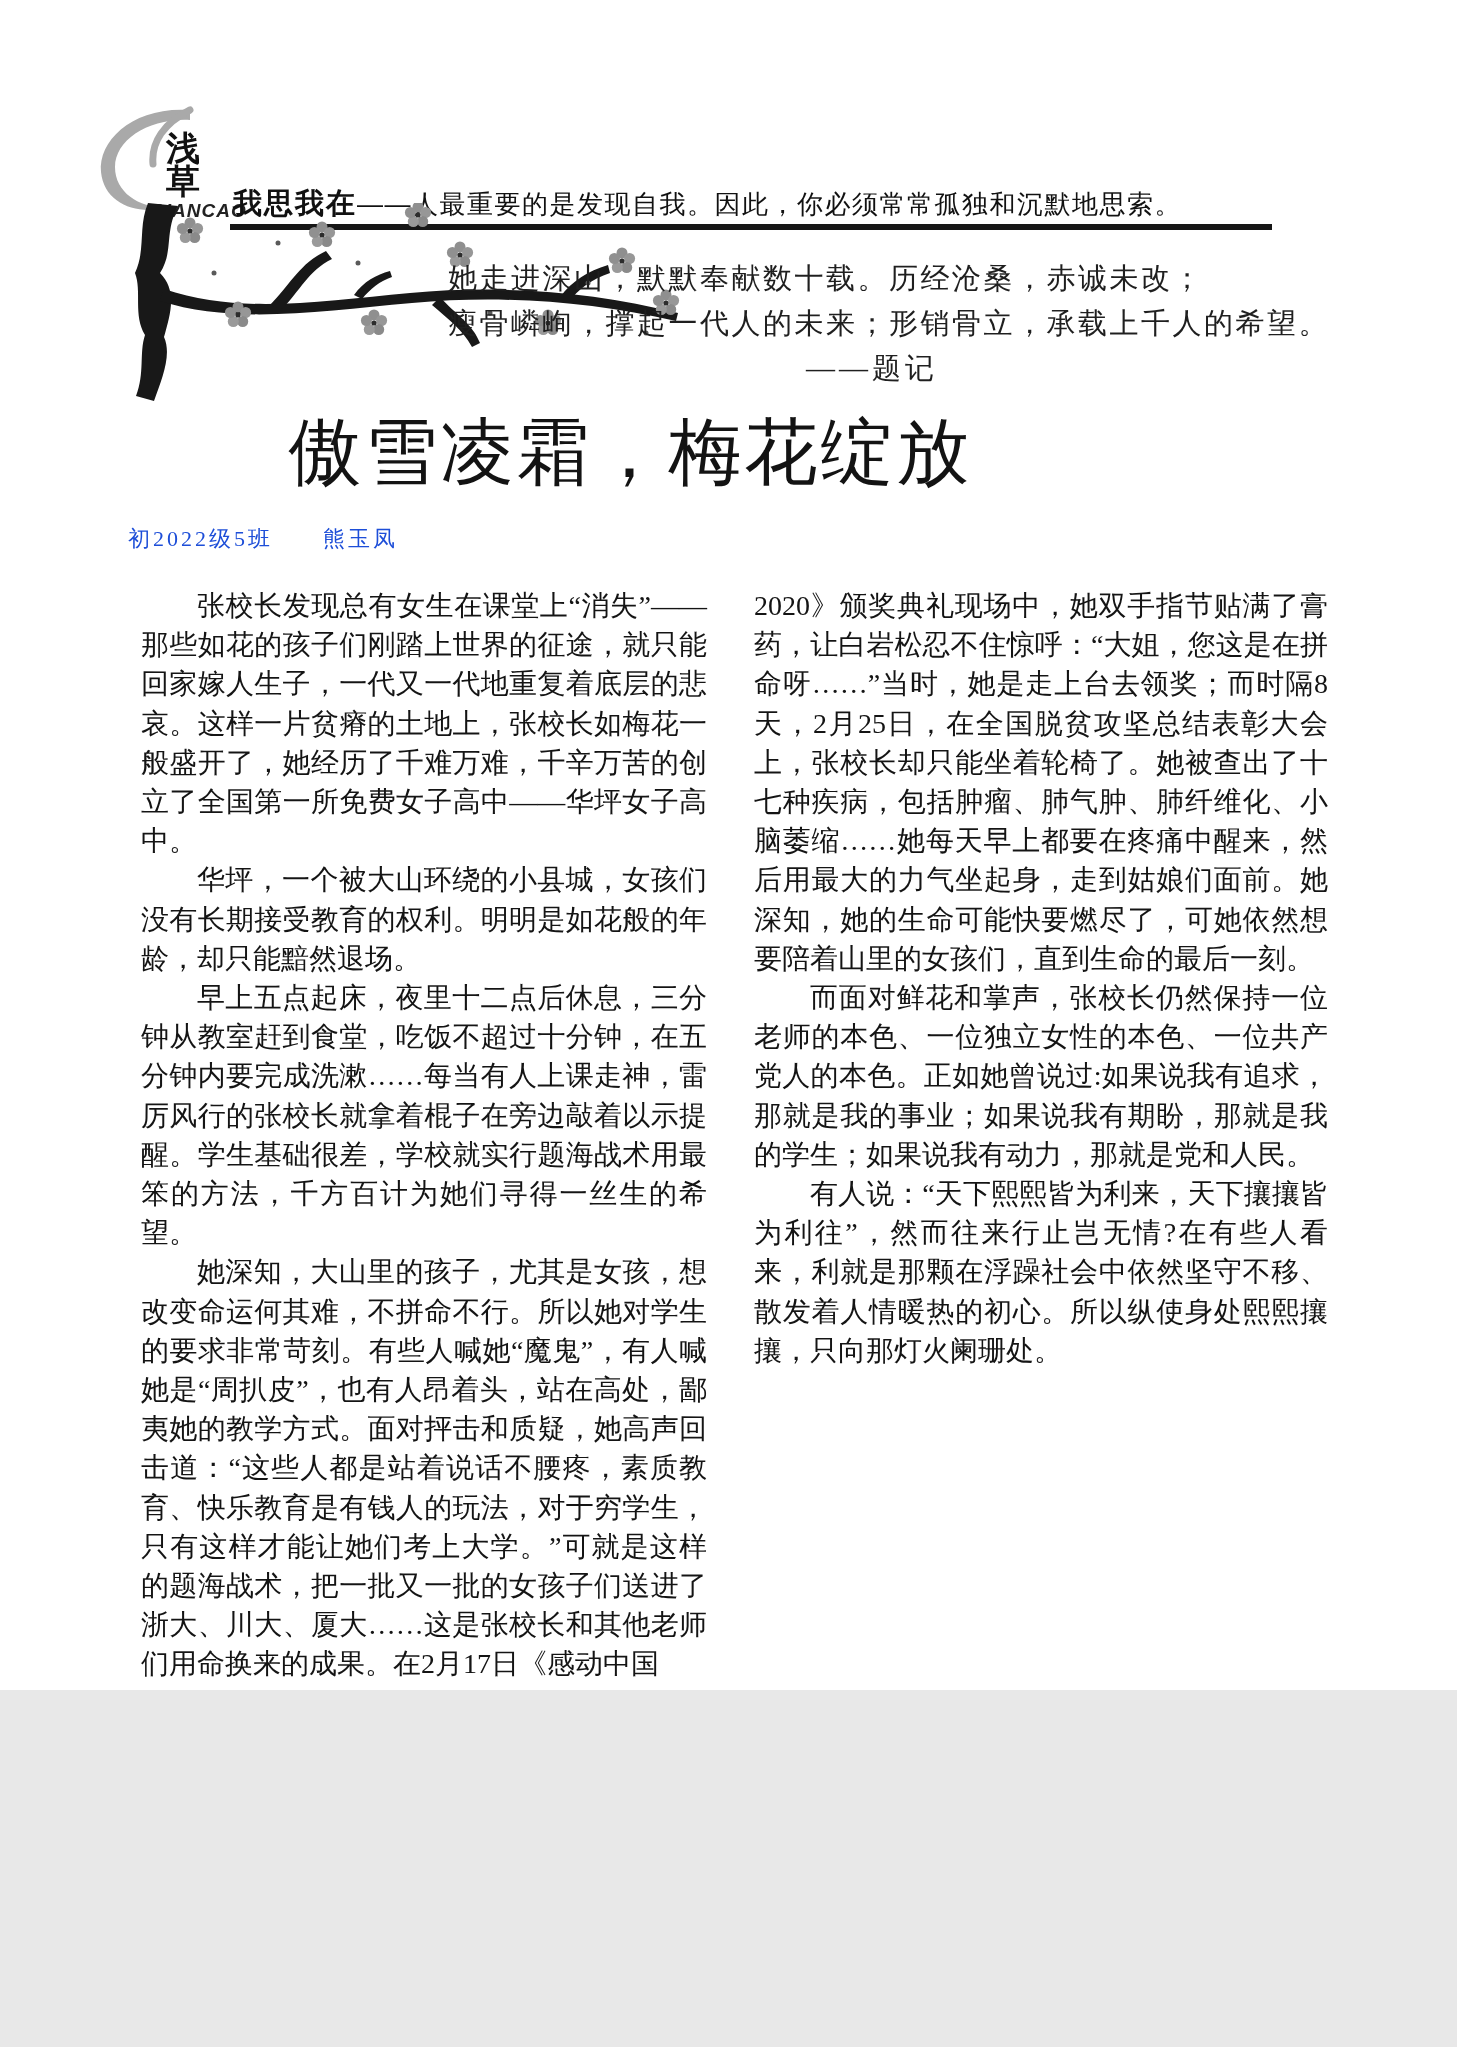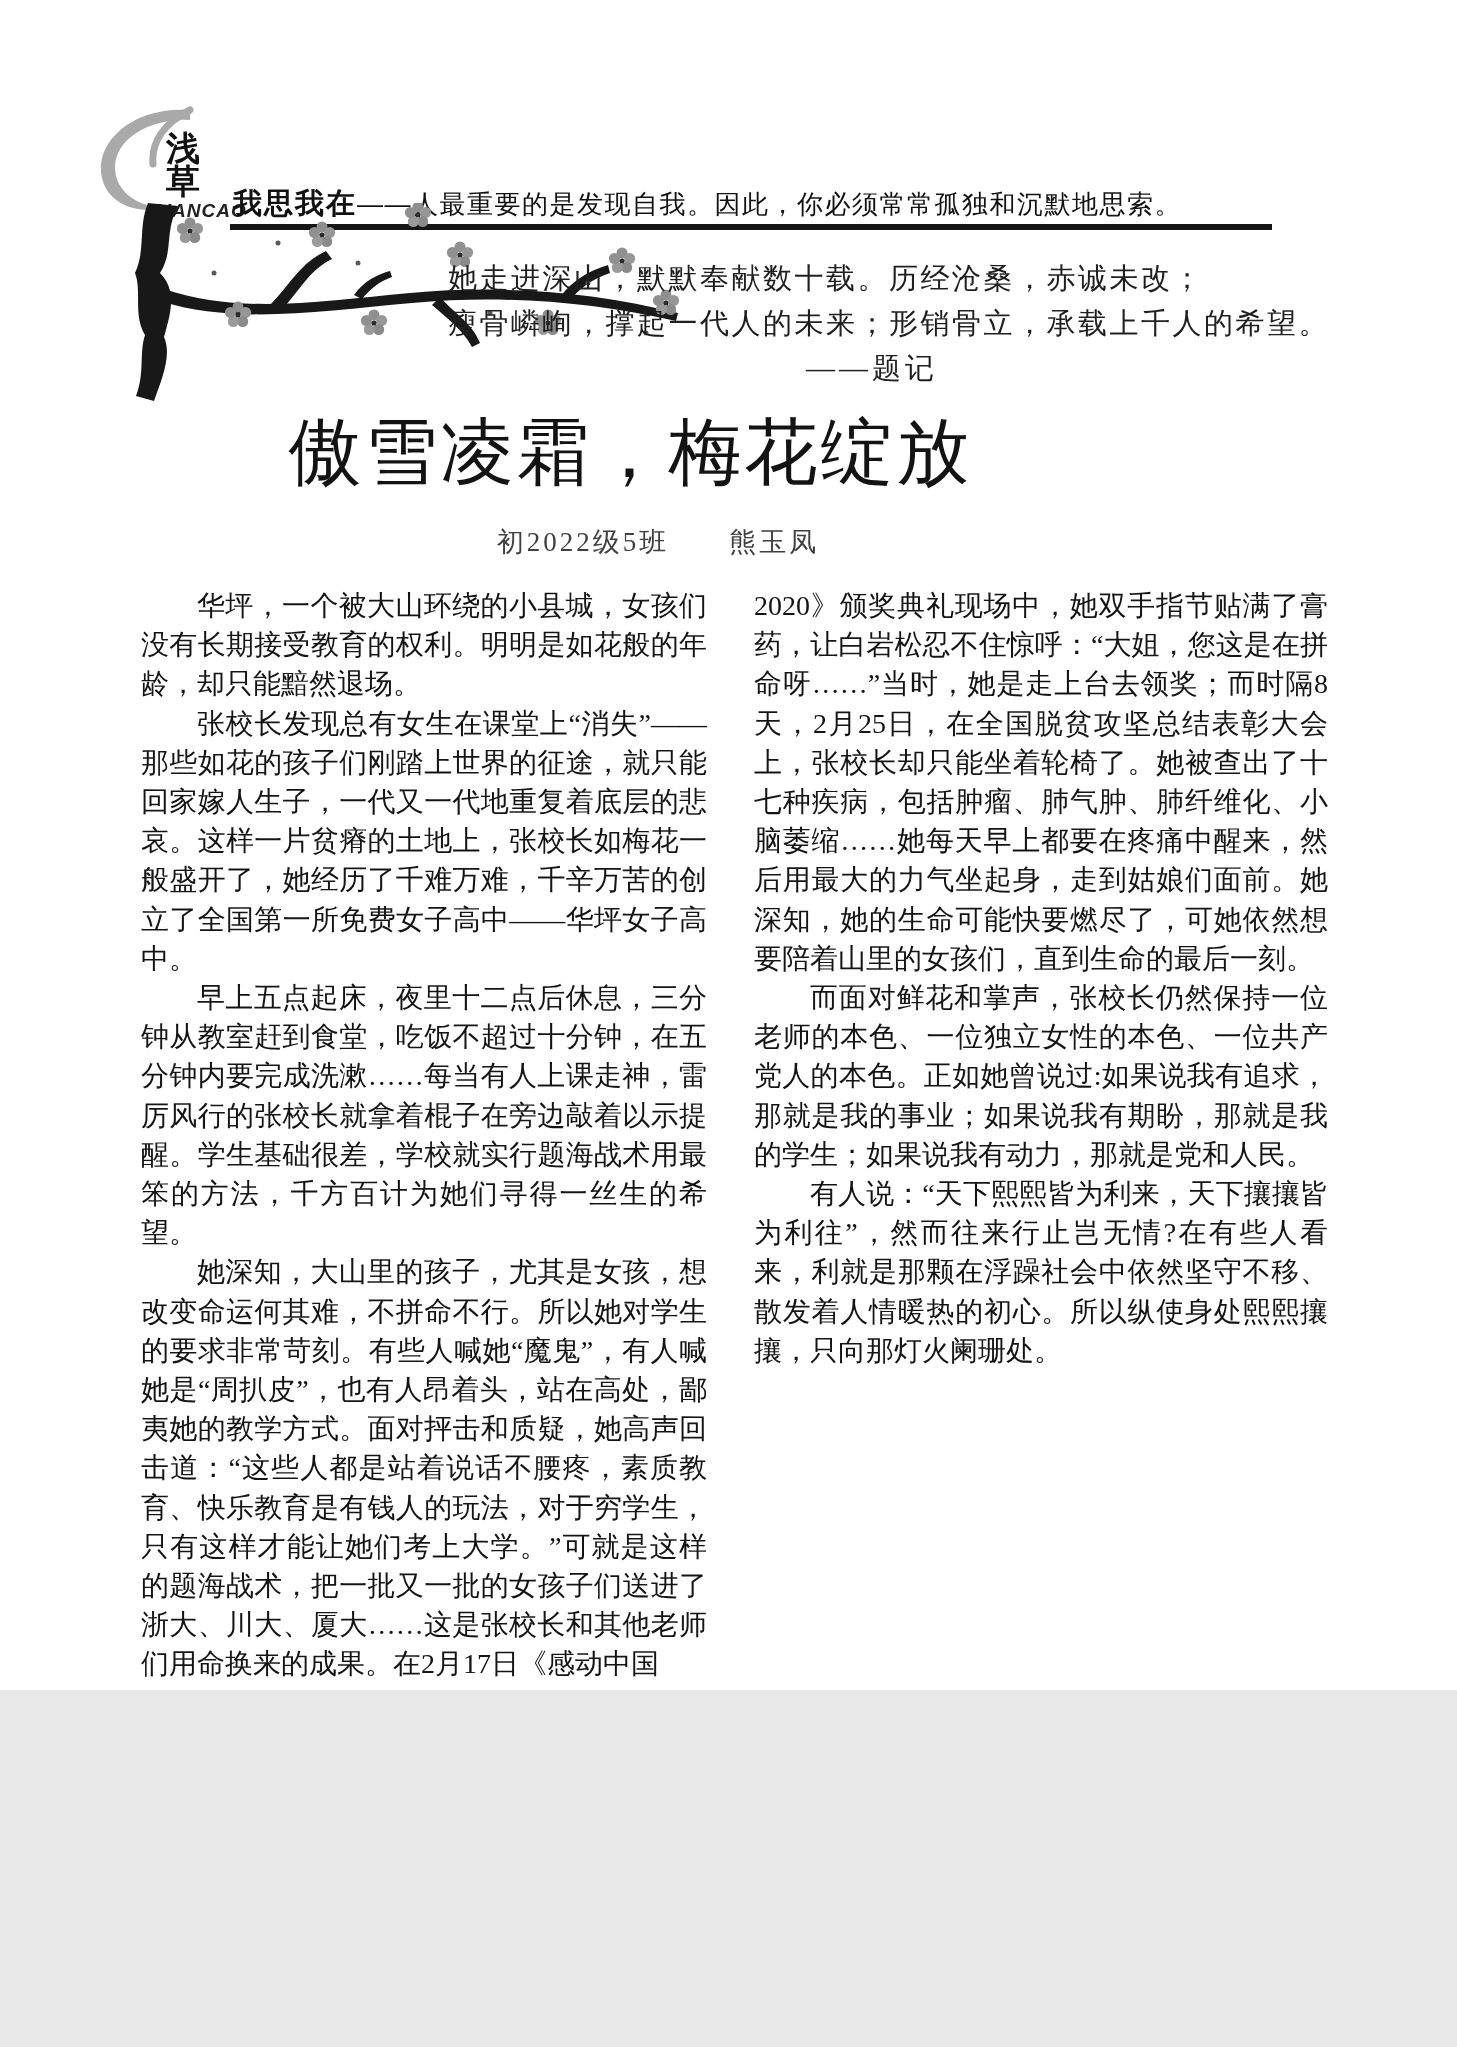--- a/index.html
+++ b/index.html
@@ -43,22 +43,22 @@
   }
   .epigraph-attr { text-align:right; padding-right:398px; letter-spacing:4px; }
 
   
   .article-title {
     position:absolute; left:128px; top:404px; width:1005px; text-align:center;
     font-size:73px; font-weight:normal; letter-spacing:3px; color:#131313;
     font-family:"Liberation Serif","DejaVu Serif",serif; white-space:nowrap;
   }
   .byline {
-    position:absolute; left:128px; top:524px; width:1060px; text-align:center;
-    font-size:27px; letter-spacing:3px; color:#404040;
+    position:absolute; left:128px; top:524px; width:1060px; 
+    font-size:22px; letter-spacing:3px; color:#1d4ed8;
   }
 
   
   .col {
     position:absolute; top:586px; font-size:28px; line-height:39.2px;
     text-align:justify; color:#141414;
   }
   .col p { margin:0; text-indent:2em; }
   .col p.noindent { text-indent:0; }
   .col-left  { left:141px; width:566px; }
@@ -137,22 +137,22 @@
   <div class="epigraph">
     <div>她走进深山，默默奉献数十载。历经沧桑，赤诚未改；</div>
     <div>瘦骨嶙峋，撑起一代人的未来；形销骨立，承载上千人的希望。</div>
     <div class="epigraph-attr">——题记</div>
   </div>
 
   <div class="article-title">傲雪凌霜，梅花绽放</div>
   <div class="byline">初2022级5班　　熊玉凤</div>
 
   <div class="col col-left">
+    <p>张校长发现总有女生在课堂上“消失”——那些如花的孩子们刚踏上世界的征途，就只能回家嫁人生子，一代又一代地重复着底层的悲哀。这样一片贫瘠的土地上，张校长如梅花一般盛开了，她经历了千难万难，千辛万苦的创立了全国第一所免费女子高中——华坪女子高中。</p>
     <p>华坪，一个被大山环绕的小县城，女孩们没有长期接受教育的权利。明明是如花般的年龄，却只能黯然退场。</p>
-    <p>张校长发现总有女生在课堂上“消失”——那些如花的孩子们刚踏上世界的征途，就只能回家嫁人生子，一代又一代地重复着底层的悲哀。这样一片贫瘠的土地上，张校长如梅花一般盛开了，她经历了千难万难，千辛万苦的创立了全国第一所免费女子高中——华坪女子高中。</p>
     <p>早上五点起床，夜里十二点后休息，三分钟从教室赶到食堂，吃饭不超过十分钟，在五分钟内要完成洗漱……每当有人上课走神，雷厉风行的张校长就拿着棍子在旁边敲着以示提醒。学生基础很差，学校就实行题海战术用最笨的方法，千方百计为她们寻得一丝生的希望。</p>
     <p>她深知，大山里的孩子，尤其是女孩，想改变命运何其难，不拼命不行。所以她对学生的要求非常苛刻。有些人喊她“魔鬼”，有人喊她是“周扒皮”，也有人昂着头，站在高处，鄙夷她的教学方式。面对抨击和质疑，她高声回击道：“这些人都是站着说话不腰疼，素质教育、快乐教育是有钱人的玩法，对于穷学生，只有这样才能让她们考上大学。”可就是这样的题海战术，把一批又一批的女孩子们送进了浙大、川大、厦大……这是张校长和其他老师们用命换来的成果。在2月17日《感动中国</p>
   </div>
 
   <div class="col col-right">
     <p class="noindent">2020》颁奖典礼现场中，她双手指节贴满了膏药，让白岩松忍不住惊呼：“大姐，您这是在拼命呀……”当时，她是走上台去领奖；而时隔8天，2月25日，在全国脱贫攻坚总结表彰大会上，张校长却只能坐着轮椅了。她被查出了十七种疾病，包括肿瘤、肺气肿、肺纤维化、小脑萎缩……她每天早上都要在疼痛中醒来，然后用最大的力气坐起身，走到姑娘们面前。她深知，她的生命可能快要燃尽了，可她依然想要陪着山里的女孩们，直到生命的最后一刻。</p>
     <p>而面对鲜花和掌声，张校长仍然保持一位老师的本色、一位独立女性的本色、一位共产党人的本色。正如她曾说过:如果说我有追求，那就是我的事业；如果说我有期盼，那就是我的学生；如果说我有动力，那就是党和人民。</p>
     <p>有人说：“天下熙熙皆为利来，天下攘攘皆为利往”，然而往来行止岂无情?在有些人看来，利就是那颗在浮躁社会中依然坚守不移、散发着人情暖热的初心。所以纵使身处熙熙攘攘，只向那灯火阑珊处。</p>
   </div>
 

